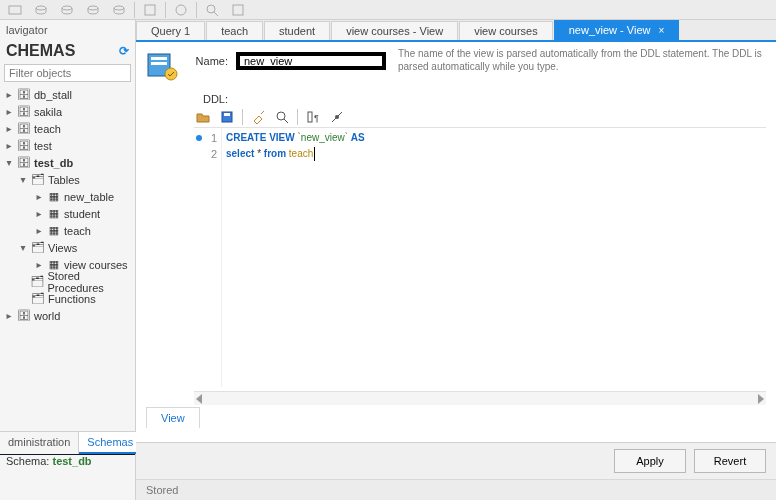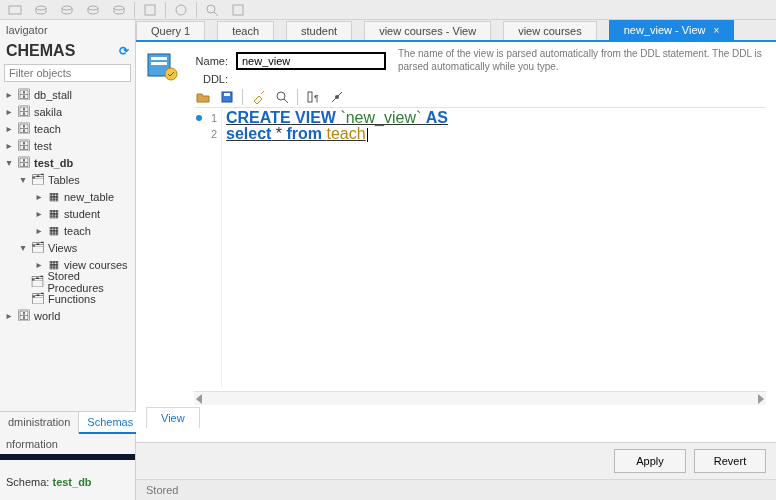--- a/index.html
+++ b/index.html
@@ -22,44 +22,44 @@
   .tree-row { display:flex; align-items:center; height:17px; padding-left:4px; gap:3px; cursor:default; }
   .tree-toggle { width:10px; text-align:center; color:#666; font-size:10px; }
   .tree-icon { width:14px; height:14px; display:flex; align-items:center; justify-content:center; }
   .tree-label { font-size:11px; color:#333; }
   .bold { font-weight:bold; }
   .indent1 { padding-left:18px; }
   .indent2 { padding-left:34px; }
   .left-bottom-tabs { display:flex; border-top:1px solid #d0d0d0; }
   .left-bottom-tabs div { padding:4px 8px; font-size:11px; color:#555; border-right:1px solid #d0d0d0; cursor:pointer; }
   .left-bottom-tabs .active { color:#1976d2; border-bottom:2px solid #1976d2; background:#fff; }
-  .info-area { border-top:6px solid #0f172a; height:46px; padding:16px 6px; }
+  .info-area { border-top:1px solid #0f172a; height:46px; padding:0 6px; }
   .schema-line { font-size:11px; }
   .schema-line .name { color:#2e7d32; font-weight:bold; }
   
   .right-col { flex:1; display:flex; flex-direction:column; min-width:0; }
   .query-tabs { height:22px; display:flex; align-items:flex-end; border-bottom:2px solid #1e88e5; background:#ebebeb; }
-  .qtab { padding:3px 14px; font-size:11px; color:#444; border:1px solid #d0d0d0; border-bottom:none; margin-right:12px; background:#f5f5f5; cursor:pointer; position:relative; }
+  .qtab { padding:3px 14px; font-size:11px; color:#444; border:1px solid #d0d0d0; border-bottom:none; margin-right:1px; background:#f5f5f5; cursor:pointer; position:relative; }
   .qtab.active { background:#1e88e5; color:#fff; border:1px solid #1e88e5; }
   .qtab .close { margin-left:8px; font-size:10px; }
   .editor-area { flex:1; background:#fff; display:flex; flex-direction:column; min-height:0; }
   .form-row { display:flex; align-items:flex-start; padding:6px 10px 2px 8px; gap:8px; }
   .big-icon { width:36px; height:36px; display:flex; align-items:center; justify-content:center; }
-  .form-fields { flex:1; display:flex; flex-direction:column; gap:0; }
+  .form-fields { flex:1; display:flex; flex-direction:column; gap:20px; }
   .fld-row { display:flex; align-items:center; gap:8px; }
   .fld-label { width:40px; text-align:right; font-size:11px; color:#333; }
-  .fld-input { width:150px; height:18px; border:2px solid #000000; padding:1px 4px; font-size:11px; }
+  .fld-input { width:150px; height:18px; border:4px solid #000000; padding:1px 4px; font-size:11px; }
   .hint-text { flex:1; font-size:10px; color:#777; line-height:1.25; padding-left:4px; }
   .ddl-toolbar { display:flex; align-items:center; gap:6px; padding:2px 0 2px 58px; height:20px; }
   .ddl-btn { width:18px; height:18px; display:flex; align-items:center; justify-content:center; cursor:pointer; }
   .code-wrap { flex:1; display:flex; border-top:1px solid #e2e2e2; margin:0 10px 4px 58px; min-height:0; position:relative; }
   .gutter { width:28px; background:#fff; border-right:1px solid #eee; font-size:11px; color:#888; text-align:right; padding:2px 4px 0 0; }
   .gut-row { height:16px; line-height:16px; position:relative; }
   .bullet { position:absolute; left:2px; top:5px; width:6px; height:6px; border-radius:50%; background:#1e88e5; }
-  .code { flex:1; font-family: Consolas, "Courier New", monospace; font-size:16px; padding:2px 4px; background:#fff;text-decoration:underline; }
+  .code { flex:1; font-family: Consolas, "Courier New", monospace; font-size:10px; padding:2px 4px; background:#fff; }
   .code-line { height:16px; line-height:16px; white-space:pre; }
   .kw { color:#1565c0; font-weight:bold; }
   .str { color:#2e7d32; }
   .ident { color:#b8860b; }
   .cursor { display:inline-block; width:1px; height:14px; background:#000; vertical-align:middle; margin-left:1px; }
   .hscroll { height:14px; border-top:1px solid #e0e0e0; background:#f5f5f5; margin:0 10px 0 58px; position:relative; }
   .hscroll::after { content:""; position:absolute; right:2px; top:2px; width:0;height:0;border-top:5px solid transparent;border-bottom:5px solid transparent;border-left:6px solid #999; }
   .hscroll::before { content:""; position:absolute; left:2px; top:2px; width:0;height:0;border-top:5px solid transparent;border-bottom:5px solid transparent;border-right:6px solid #999; }
   .bottom-tabs { display:flex; padding:2px 10px; }
   .bottom-tabs .btab { padding:4px 14px; font-size:11px; color:#1976d2; background:#fff; border:1px solid #d8d8d8; border-bottom:none; }
@@ -208,21 +208,20 @@
         <div class="tree-row">
             <span class="tree-toggle">▸</span>
             <span class="tree-icon">🗄</span>
             <span class="tree-label">world</span>
           </div>
       </div>
       <div class="left-bottom-tabs">
         <div>dministration</div>
         <div class="active">Schemas</div>
       </div>
-      <div class="panel-title">nformation</div>
       <div class="info-area">
         <div class="schema-line">
           <span>Schema: </span><span class="name">test_db</span>
         </div>
       </div>
     </div>
 
     <div class="right-col">
       <div class="query-tabs" id="qtabs">
           <div class="qtab">Query 1</div>

